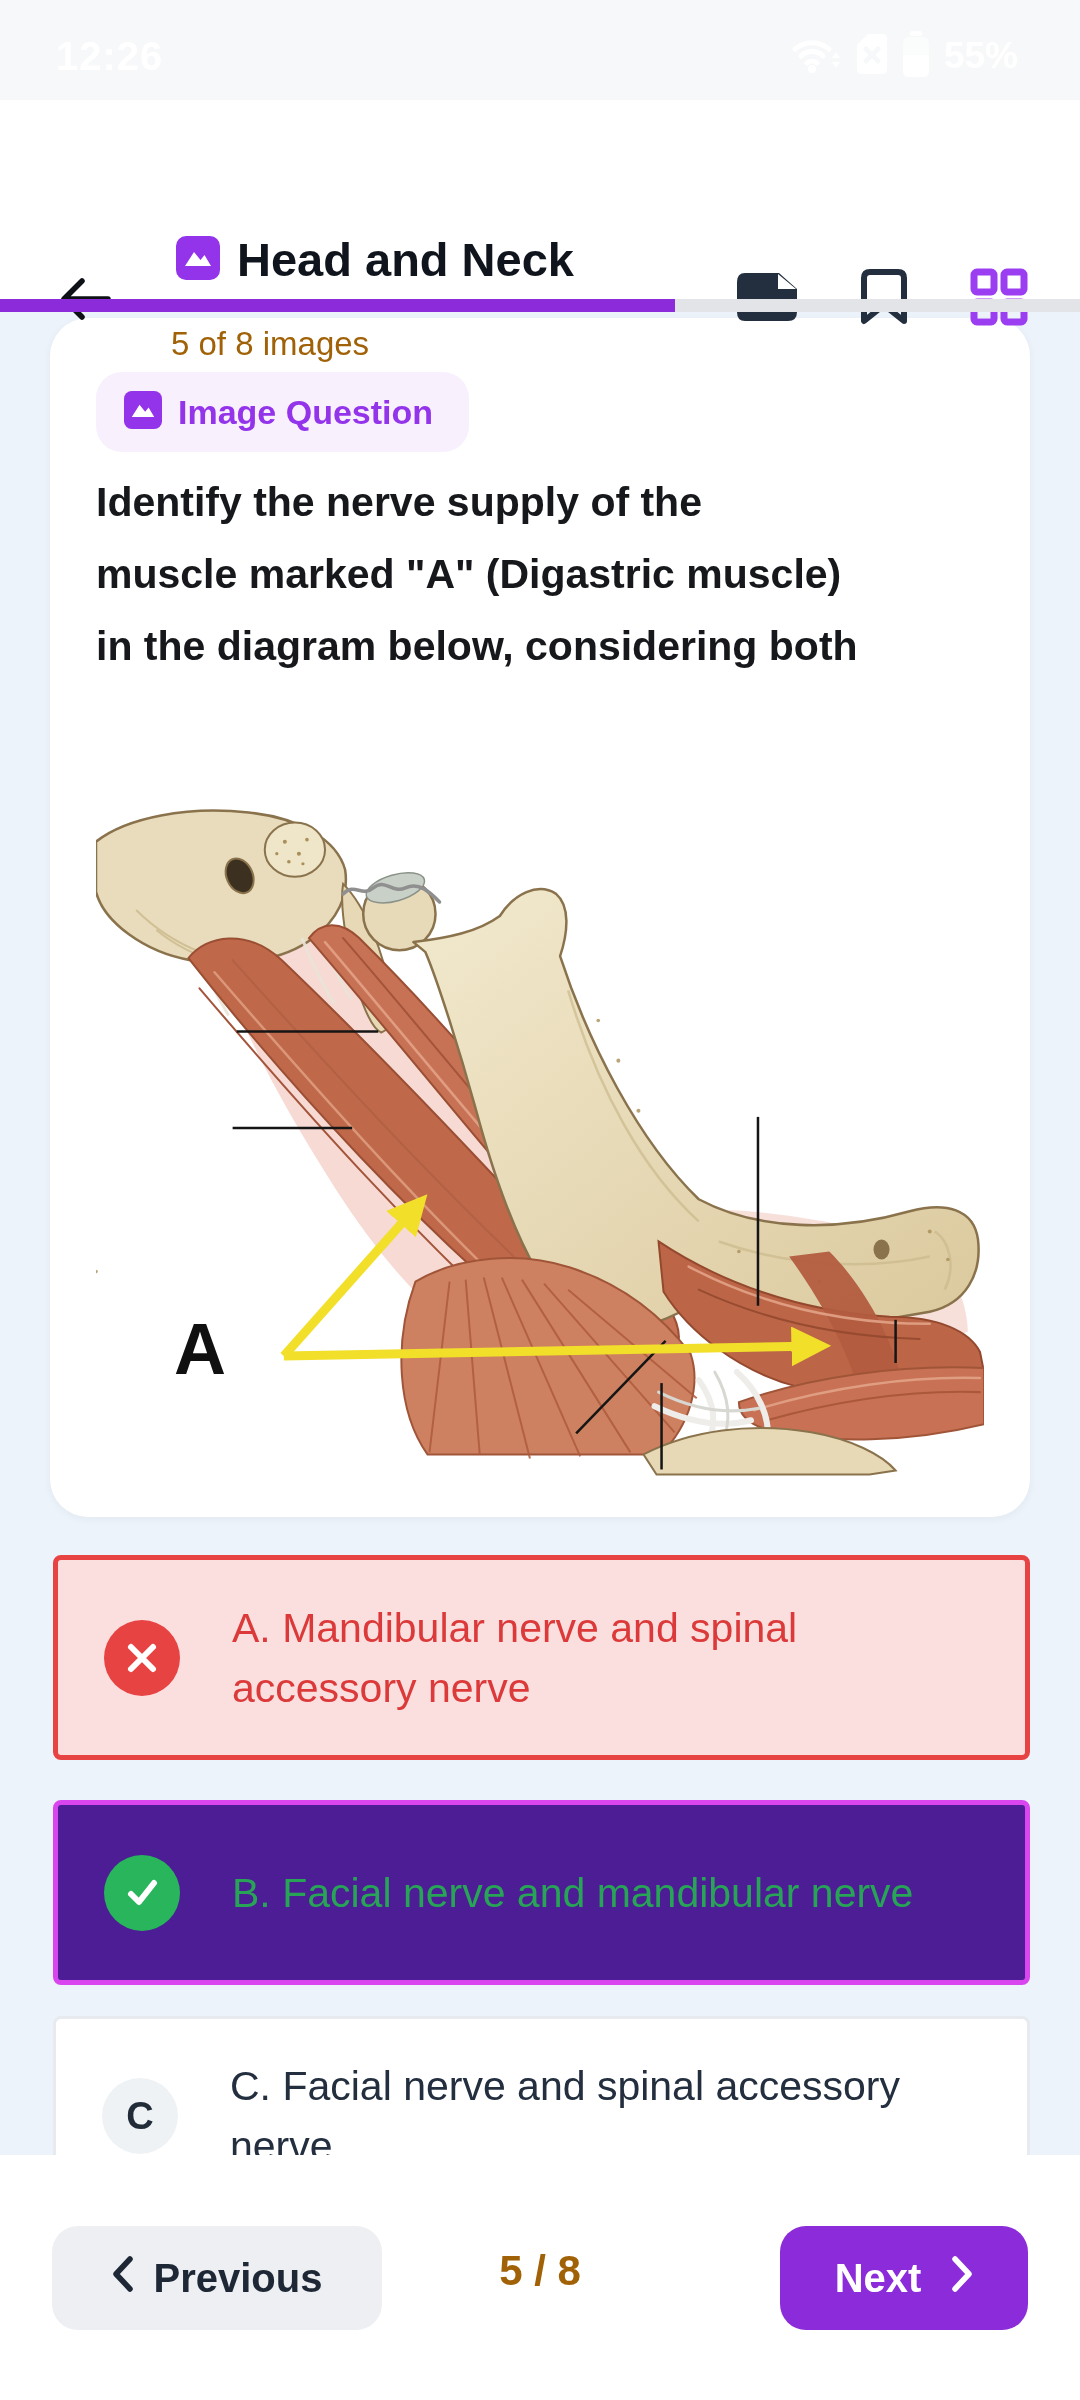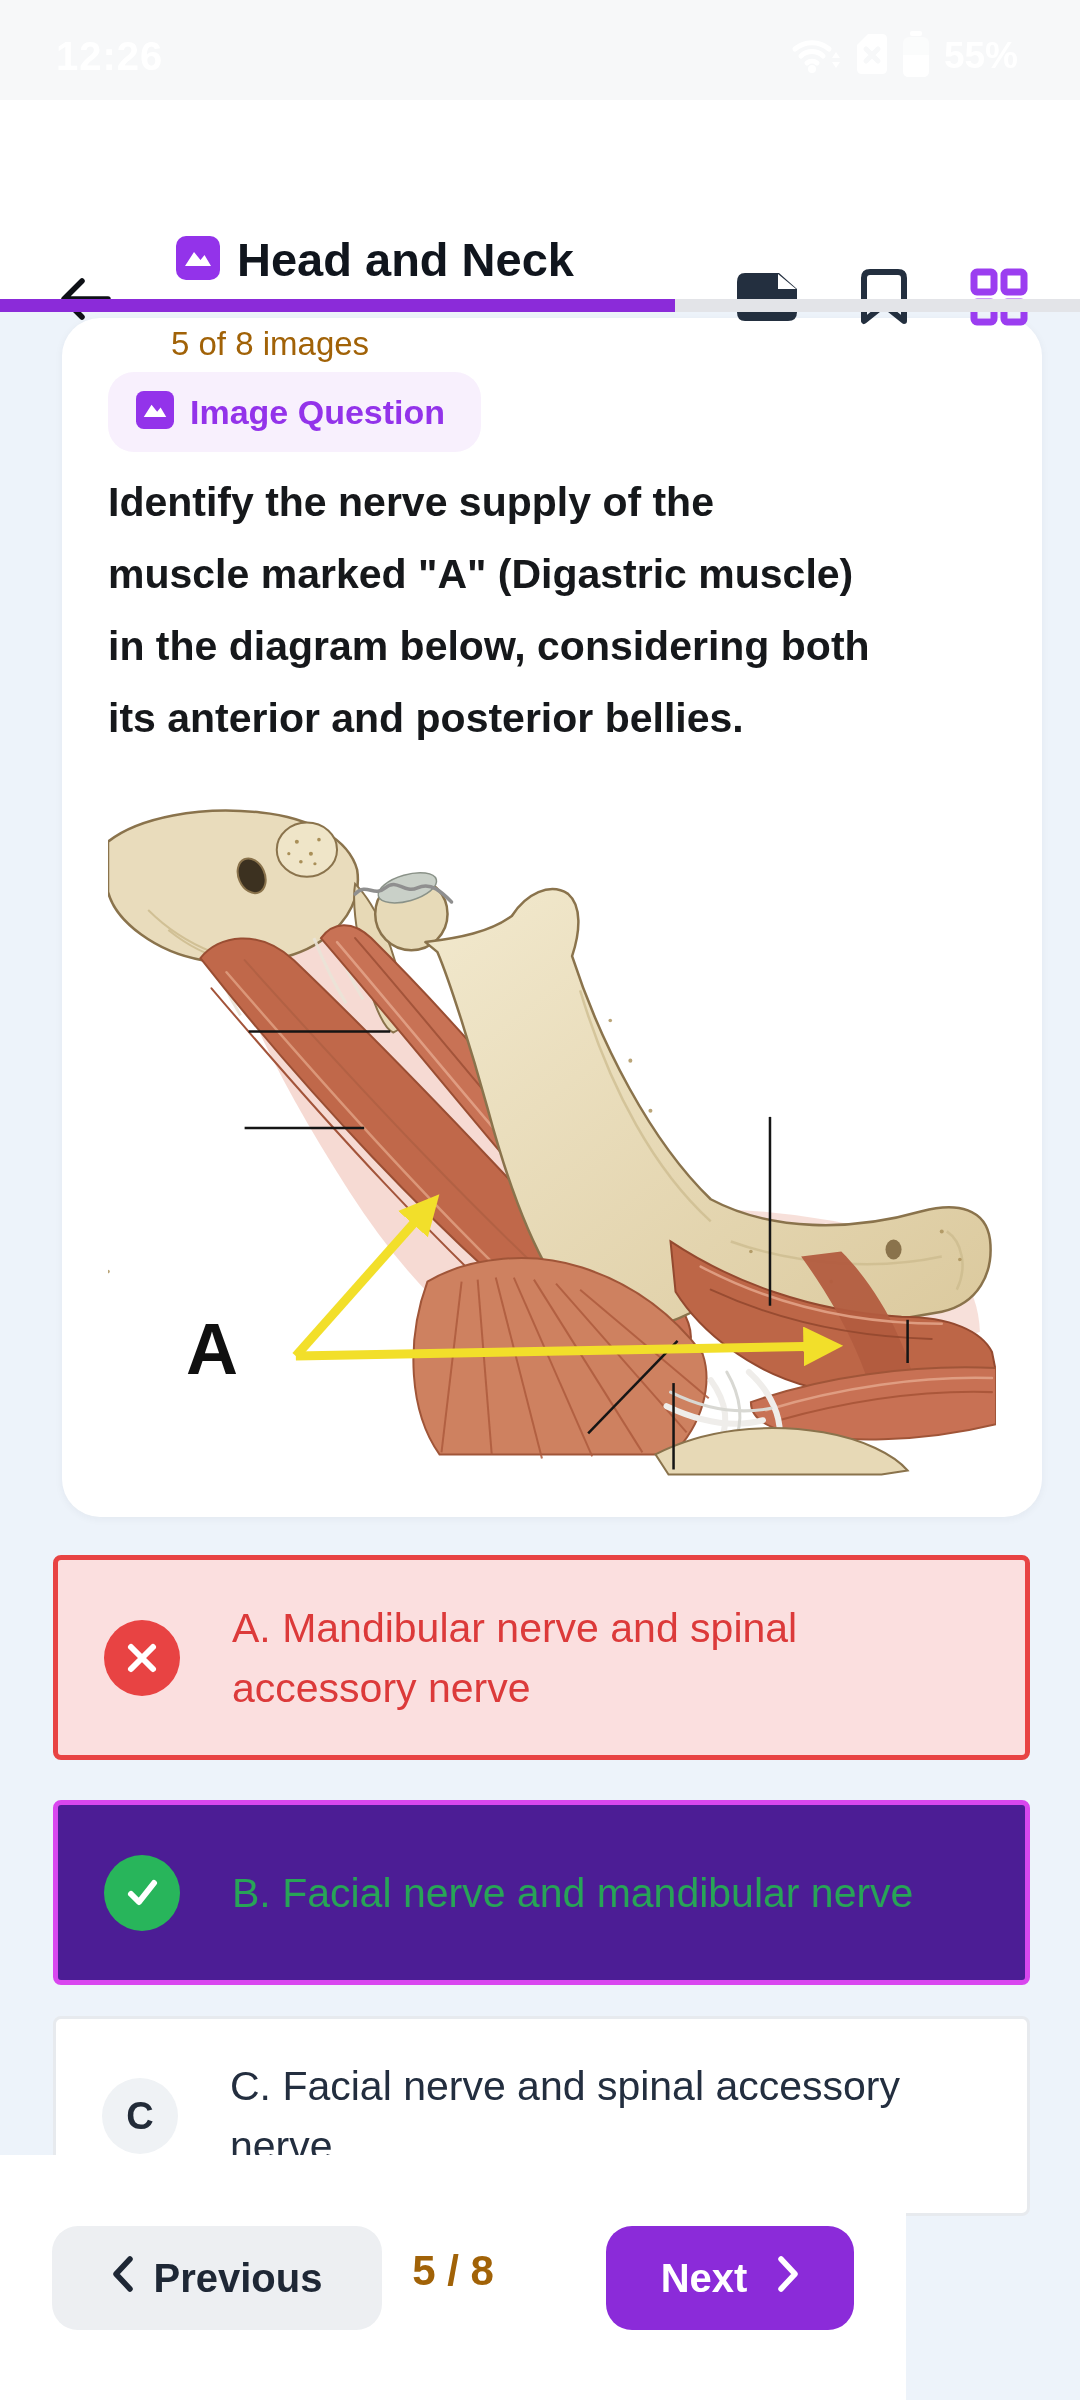--- a/index.html
+++ b/index.html
@@ -18,21 +18,21 @@
   .back-btn{position:absolute;left:56px;top:172px;width:60px;height:56px;border:none;background:transparent;padding:0;cursor:pointer;}
   .hdr-icon-img{position:absolute;left:176px;top:136px;}
   .hdr-title{position:absolute;left:237px;top:132px;font-size:47px;font-weight:700;color:#10151D;}
   .hdr-sub{position:absolute;left:171px;top:225px;font-size:33px;font-weight:400;color:#a16207;}
   .hdr-actions{position:absolute;right:52px;top:168px;display:flex;align-items:center;gap:62px;}
   .icon-btn{border:none;background:transparent;padding:0;cursor:pointer;display:flex;align-items:center;justify-content:center;}
   
   .progress-track{position:absolute;left:0;top:299px;width:1080px;height:13px;background:#E3E4E8;z-index:25;}
   .progress-fill{height:100%;background:#8B2BD9;}
   
-  .qcard{position:absolute;left:50px;top:318px;width:980px;height:1199px;background:#FFFFFF;border-radius:38px;box-shadow:0 2px 8px rgba(30,41,59,.05);margin-left:12px;}
+  .qcard{position:absolute;left:50px;top:318px;width:980px;height:1199px;background:#FFFFFF;border-radius:38px;box-shadow:0 2px 8px rgba(30,41,59,.05);}
   .badge{position:absolute;left:46px;top:54px;height:80px;display:inline-flex;align-items:center;gap:16px;padding:0 36px 0 28px;background:#F8F0FD;border-radius:26px;}
   .badge-text{font-size:34px;font-weight:700;color:#9333EA;}
   .qtext{position:absolute;left:46px;top:148px;width:900px;font-size:41px;line-height:72px;font-weight:700;color:#16181B;}
   .figure{position:absolute;left:46px;top:490px;width:888px;height:668px;}
   .figure svg{display:block;width:100%;height:100%;}
   .figure-label{position:absolute;left:124px;top:990px;font-size:72px;font-weight:700;color:#101010;}
   
   .answer{position:absolute;left:53px;width:977px;border-radius:8px;display:flex;align-items:center;padding:34px 40px 34px 46px;}
   .answer-a{top:1555px;min-height:205px;background:#FBDFDF;border:5px solid #E84343;}
   .answer-b{top:1800px;min-height:185px;background:#4c1d95;border:5px solid #d946ef;}
@@ -40,21 +40,21 @@
   .ans-circle{flex:0 0 auto;width:76px;height:76px;border-radius:50%;display:flex;align-items:center;justify-content:center;margin-right:52px;}
   .circ-red{background:#E84343;}
   .circ-green{background:#28B55B;}
   .circ-gray{background:#EFF2F5;}
   .circ-letter{font-size:38px;font-weight:700;color:#222B38;}
   .ans-text{font-size:41px;line-height:60px;font-weight:400;}
   .txt-red{color:#DC3A3A;}
   .txt-green{color:#28A457;}
   .txt-dark{color:#232E3F;}
   
-  .footer{position:absolute;left:0;top:2155px;width:906px;height:245px;background:#FFFFFF;z-index:20;}
+  .footer{position:absolute;left:0;top:2155px;width:1080px;height:245px;background:#FFFFFF;z-index:20;}
   .btn-prev{position:absolute;left:52px;top:71px;width:330px;height:104px;border:none;border-radius:26px;background:#EDEFF2;display:flex;align-items:center;justify-content:center;gap:20px;cursor:pointer;}
   .btn-prev span{font-size:40px;font-weight:700;color:#1E2735;}
   .counter{position:absolute;left:0;right:0;top:92px;text-align:center;font-size:42px;font-weight:700;color:#a16207;}
   .btn-next{position:absolute;right:52px;top:71px;width:248px;height:104px;border:none;border-radius:26px;background:#8B2BD9;display:flex;align-items:center;justify-content:center;gap:30px;cursor:pointer;}
   .btn-next span{font-size:40px;font-weight:700;color:#FFFFFF;}
 </style>
 </head>
 <body>
 
 <div class="screen">
@@ -146,21 +146,20 @@
           <path d="M9,30 L18,16 L24.5,24 L28.5,19 L35,30 Z" fill="#FFFFFF"></path>
         </svg>
       </span>
       <span class="badge-text">Image Question</span>
     </div>
 
     <div class="qtext">
       <div>Identify the nerve supply of the</div>
       <div>muscle marked "A" (Digastric muscle)</div>
       <div>in the diagram below, considering both</div>
-      <div>its anterior and posterior bellies.</div>
     </div>
 
     <div class="figure">
       <svg viewBox="0 0 884 662">
         <defs>
           <linearGradient id="boneGrad" x1="0" y1="0" x2="1" y2="1">
             <stop offset="0" stop-color="#F2E9CE"></stop>
               <stop offset="1" stop-color="#DBC99D"></stop>
           </linearGradient>
           <marker id="ah" viewBox="0 0 10 10" refX="7" refY="5" markerWidth="4.4" markerHeight="4.4" orient="auto">

